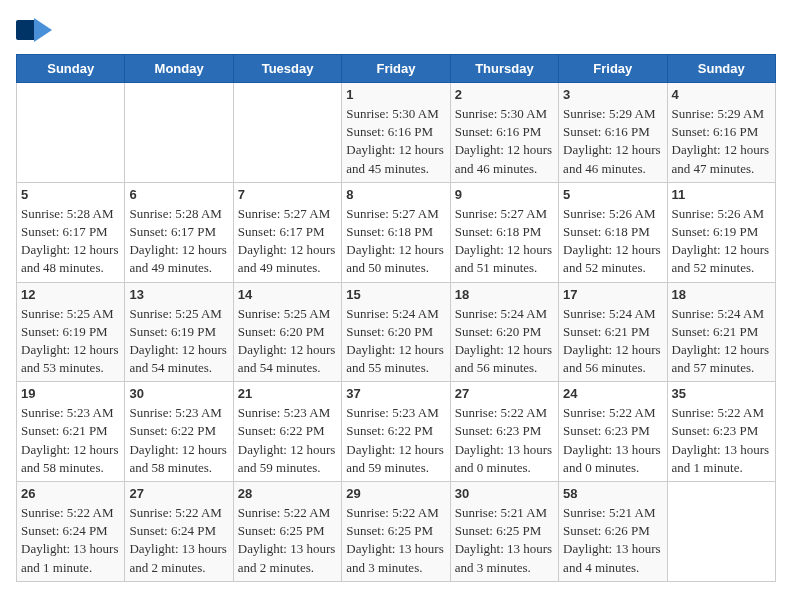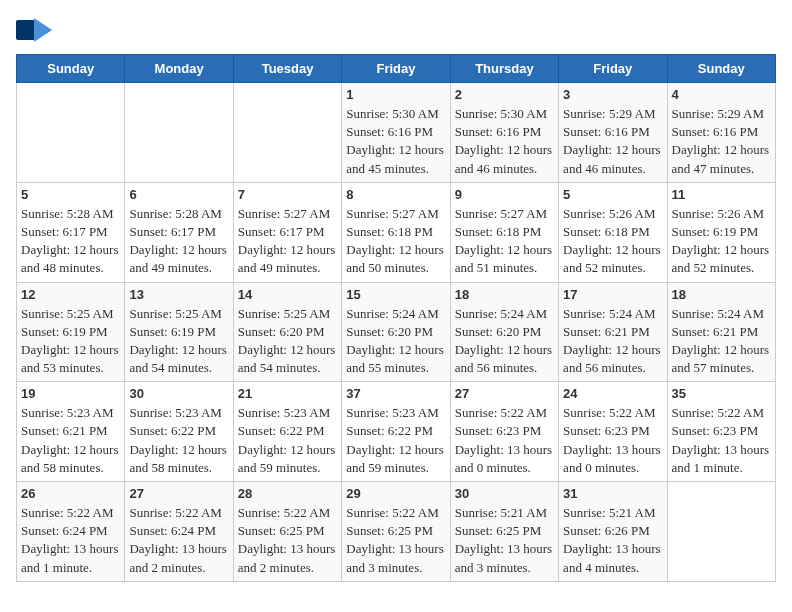--- a/index.html
+++ b/index.html
@@ -331,21 +331,21 @@
 and 3 minutes.</div>
         </td>
         <td>
           <span class="day-num">30</span>
           <div class="cell-content" style="white-space: pre-line;">Sunrise: 5:21 AM
 Sunset: 6:25 PM
 Daylight: 13 hours
 and 3 minutes.</div>
         </td>
         <td>
-          <span class="day-num">31</span>
+          <span class="day-num">58</span>
           <div class="cell-content" style="white-space: pre-line;">Sunrise: 5:21 AM
 Sunset: 6:26 PM
 Daylight: 13 hours
 and 4 minutes.</div>
         </td>
         <td class="empty-cell"></td>
       </tr>
     </tbody>
 </table>
 

